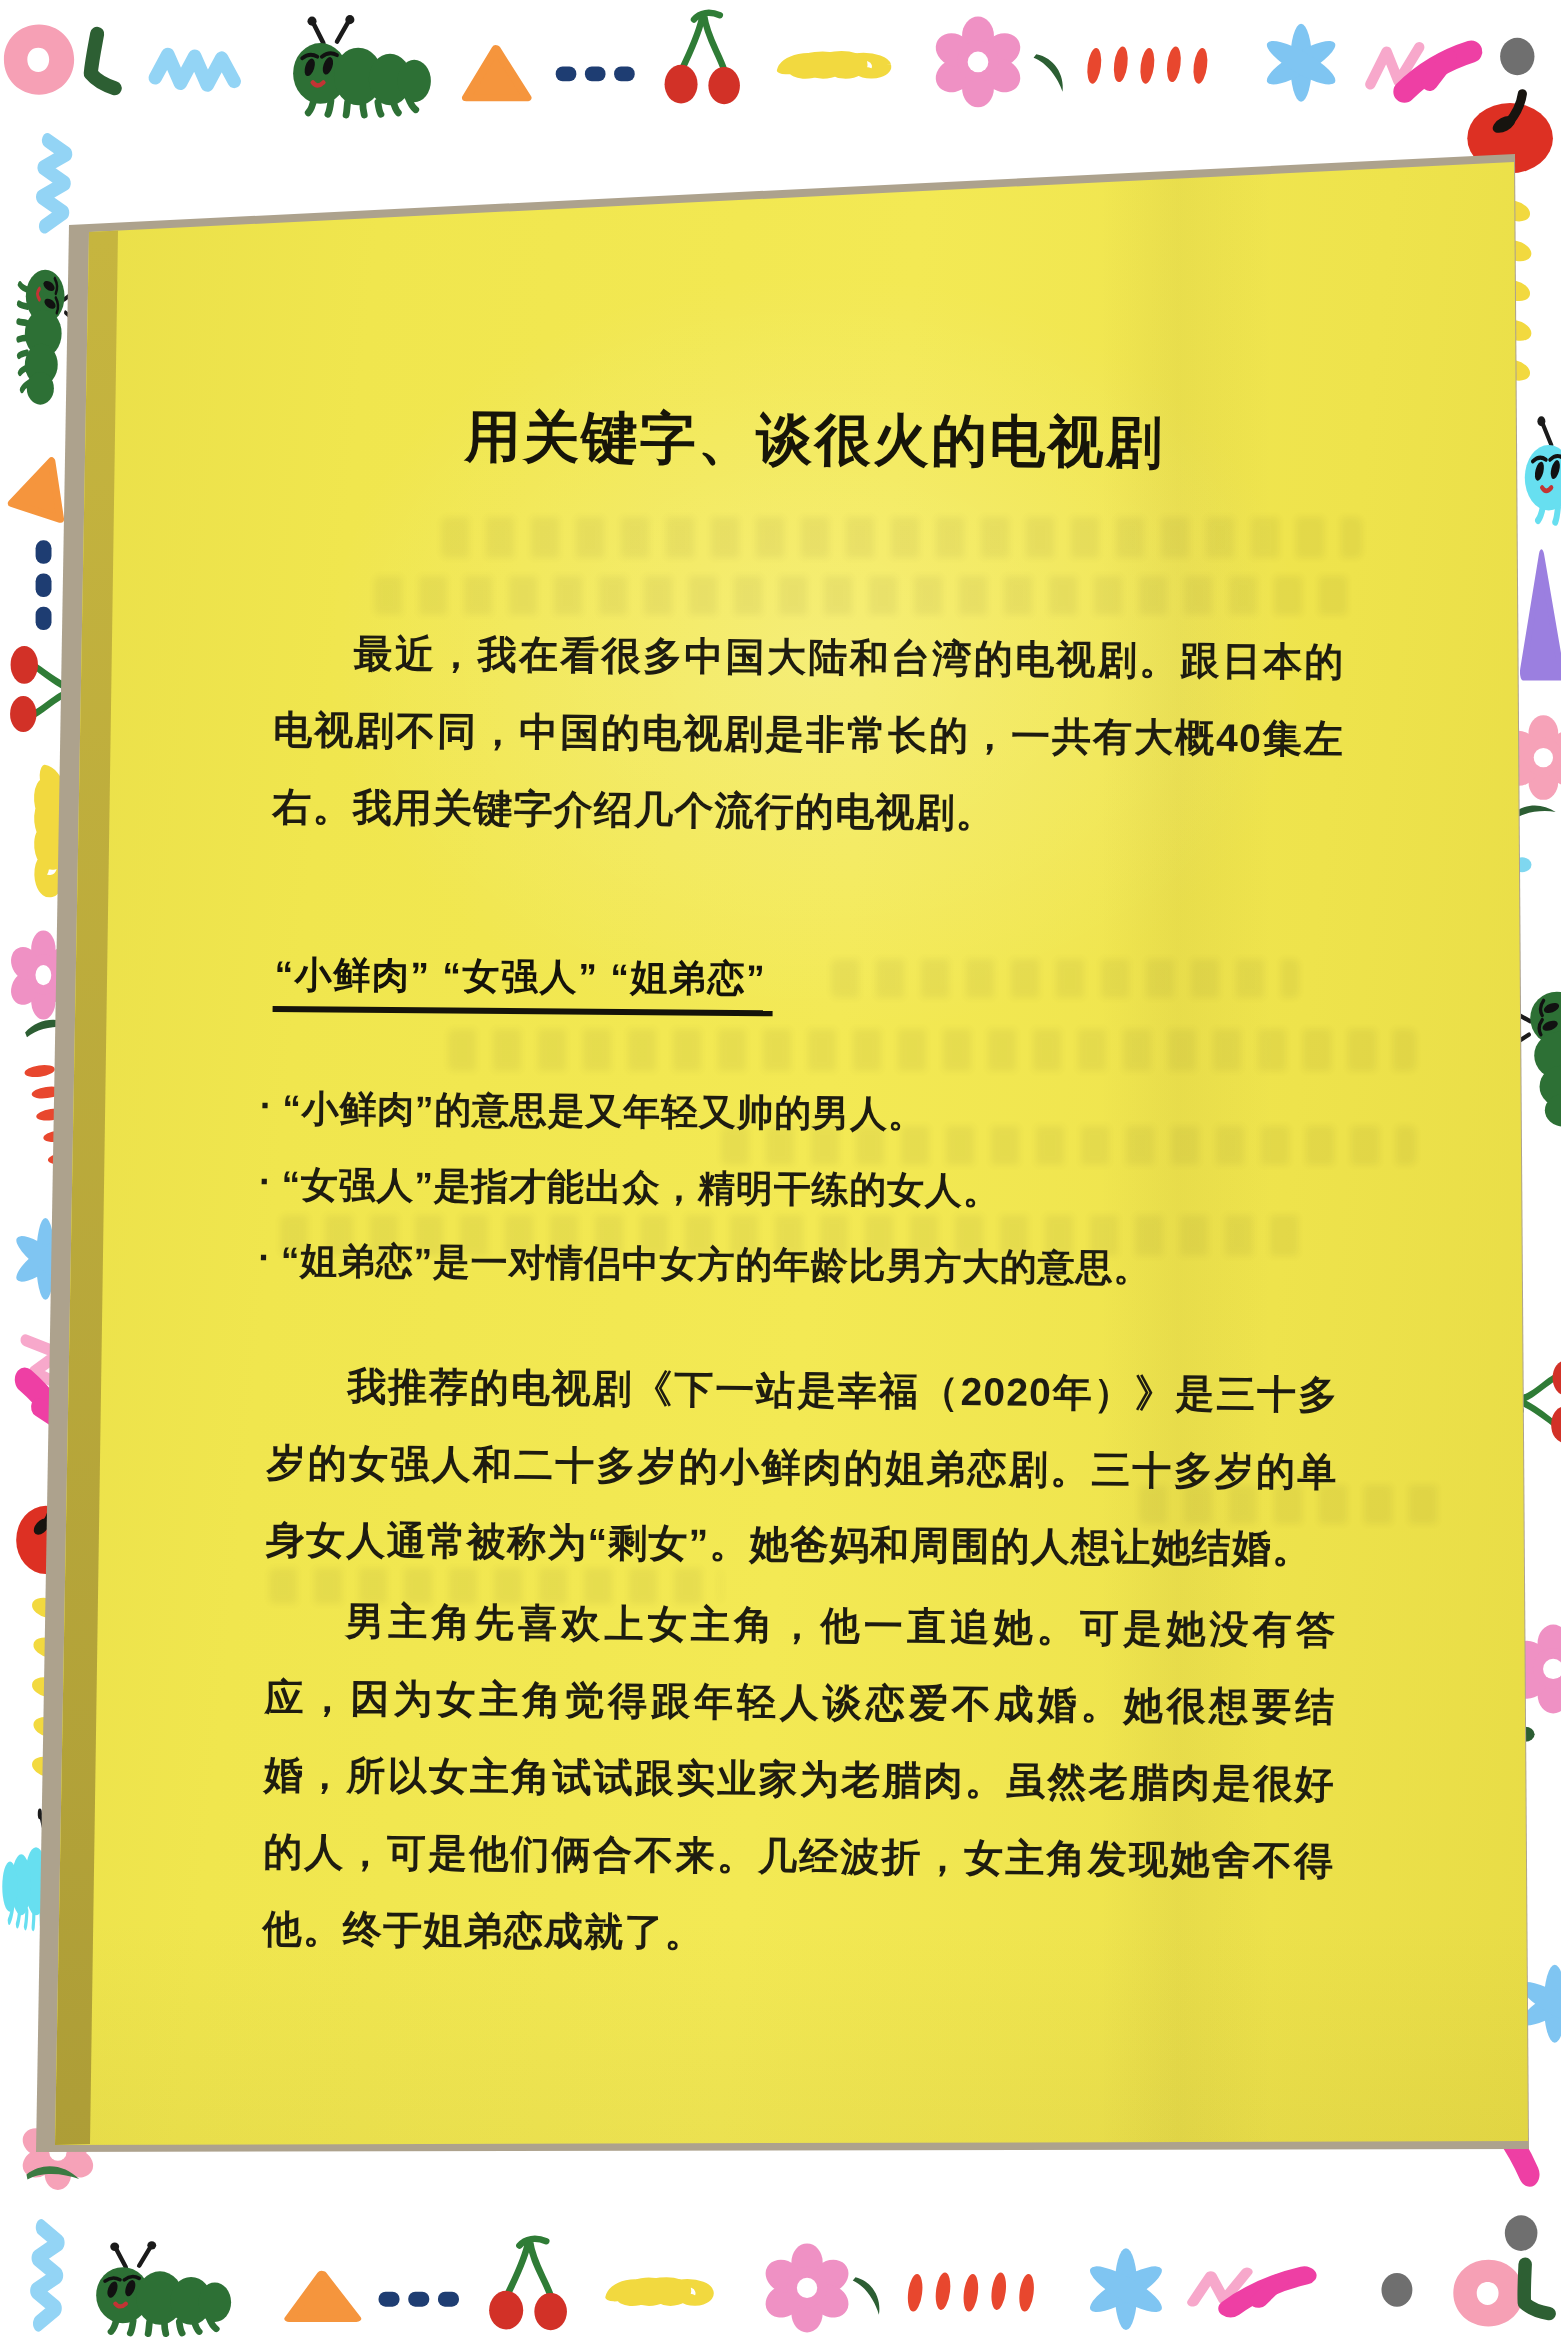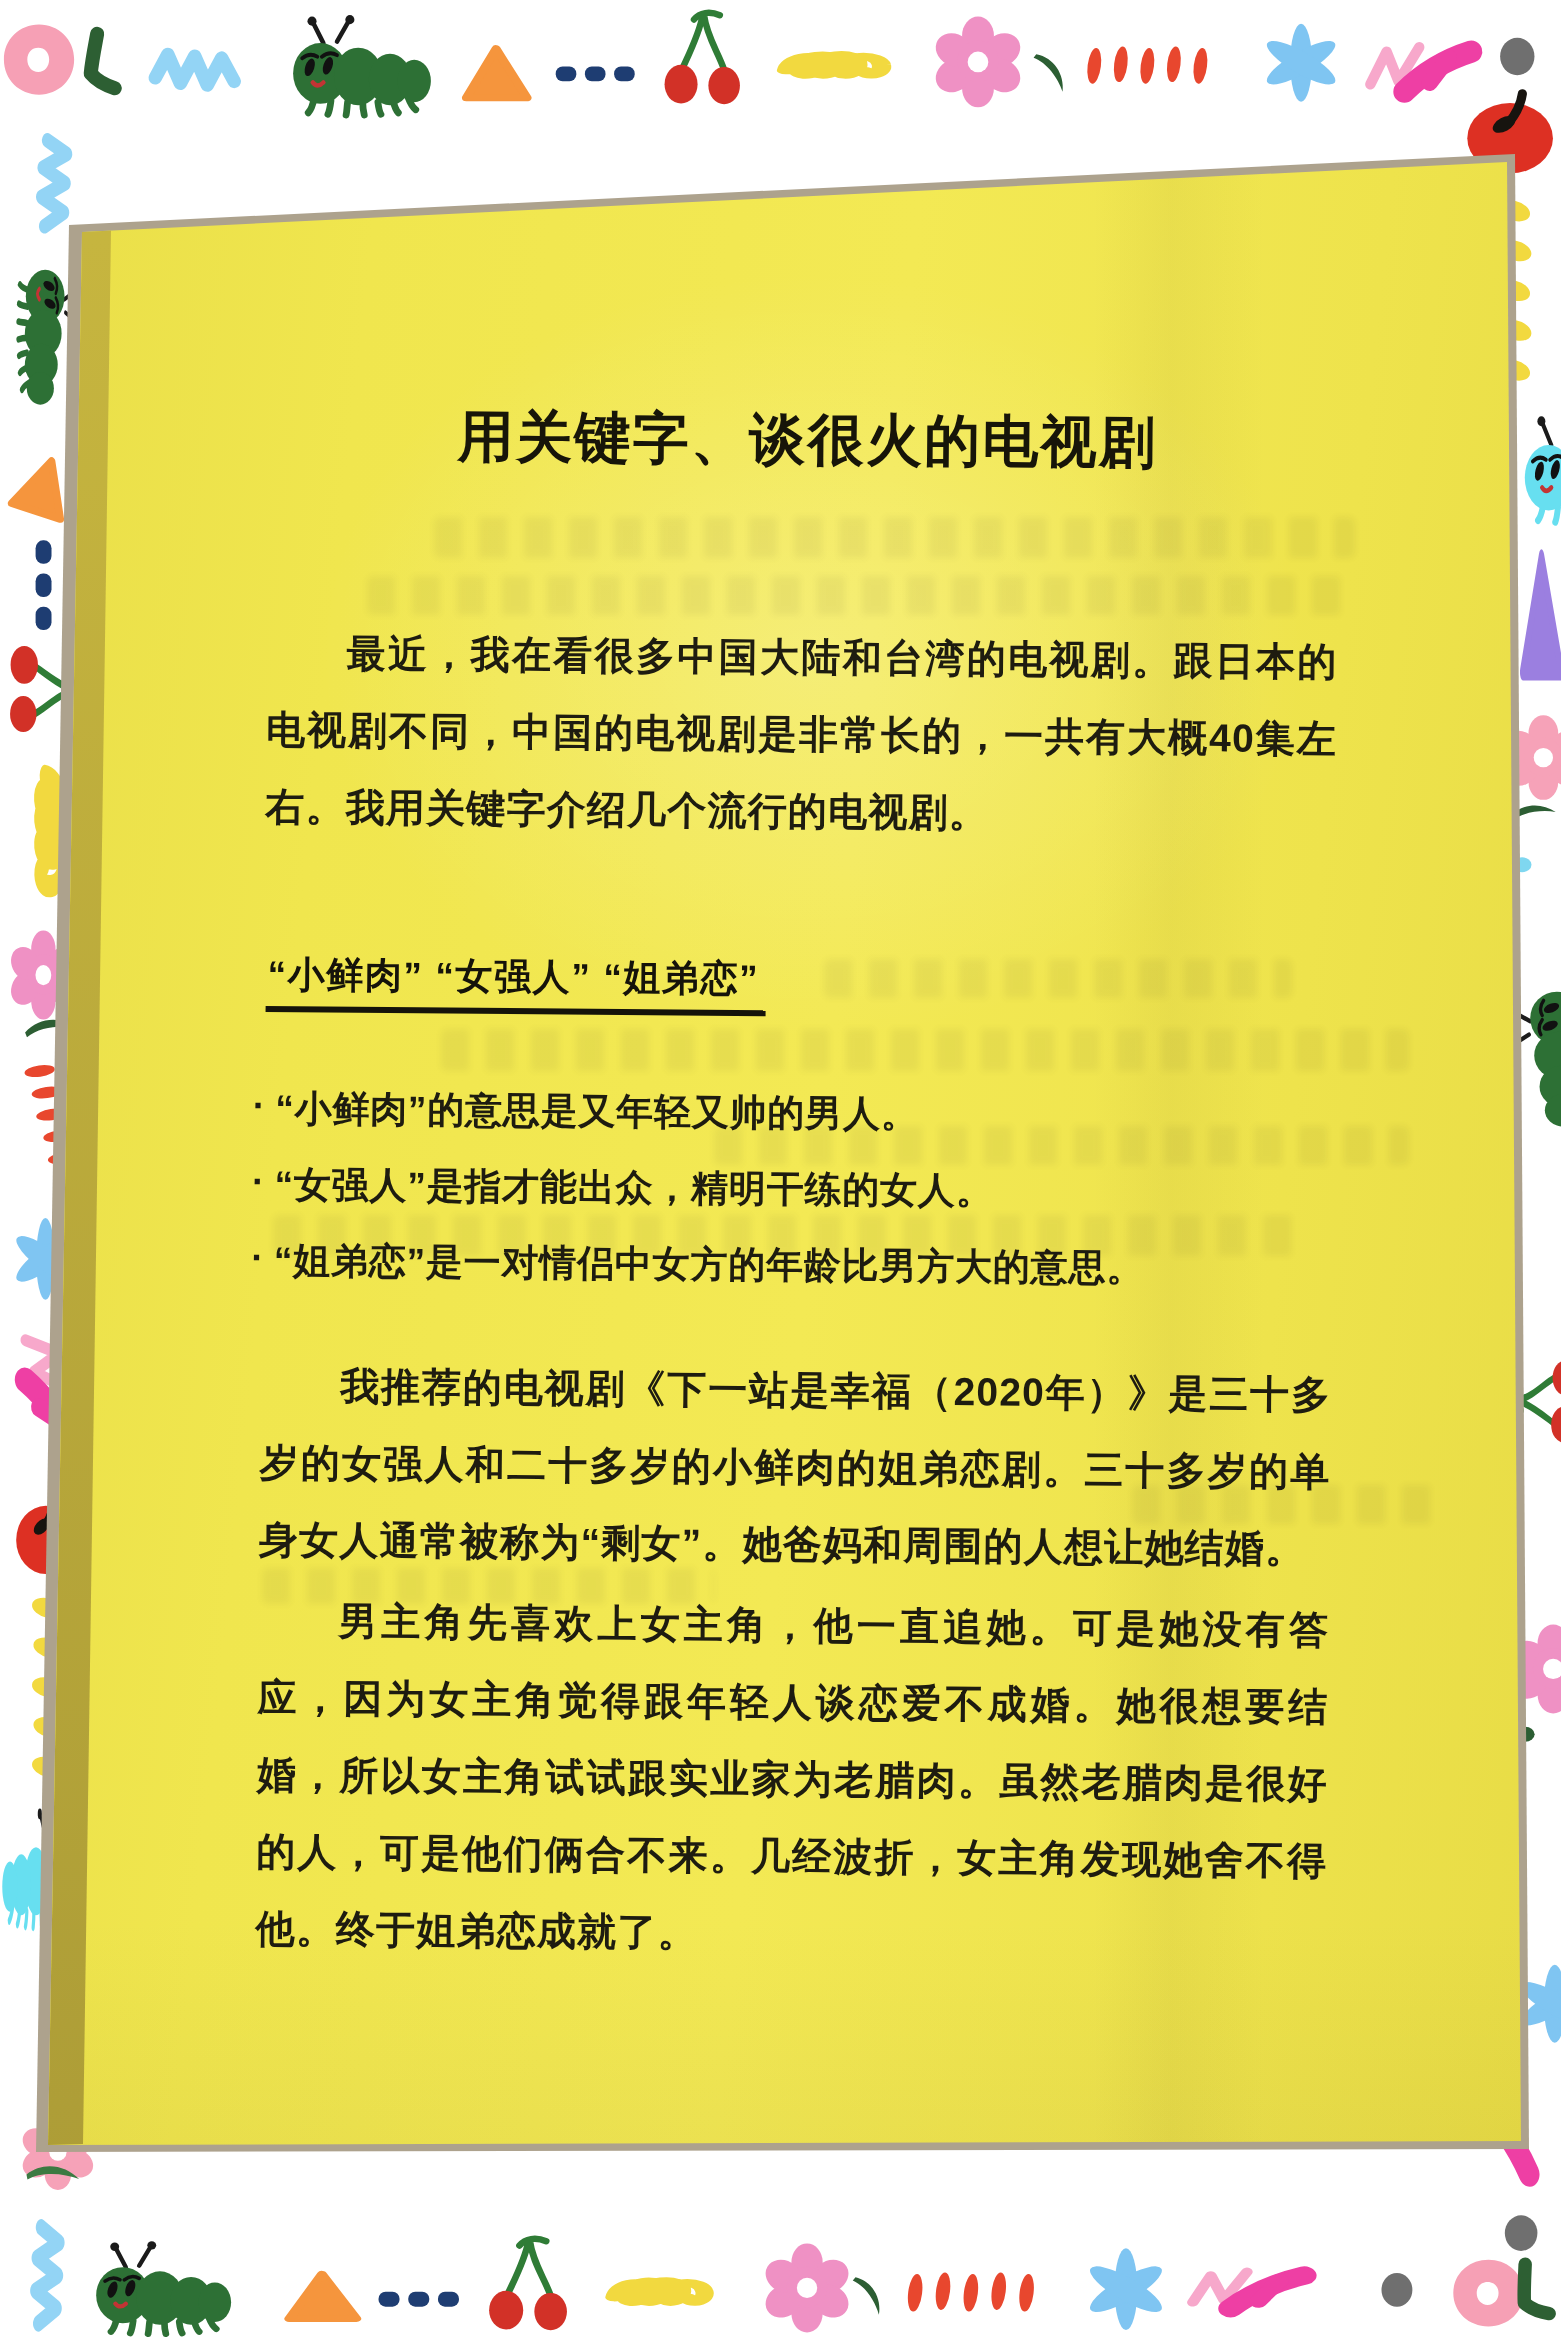--- a/index.html
+++ b/index.html
@@ -13,20 +13,21 @@
   
   .photo-shadow{
     position:absolute;inset:0;
     clip-path:polygon(69px 225px,1515px 154px,1529px 2149px,36px 2152px);
     background:#ada28d;filter:blur(4.7px);
   }
   .paper{
     position:absolute;inset:0;
     clip-path:polygon(82px 232px,1507px 162px,1521px 2141px,48px 2145px);
     background:linear-gradient(96deg,#d8cb42 0%,#eadf49 4%,#f0e64e 22%,#f3e954 52%,#eee34c 78%,#e7db45 100%);
+    margin-left:7px;
   }
   .paper::before{
     content:"";position:absolute;inset:0;
     background:
       radial-gradient(ellipse 703px 546px at 52% 28%, rgba(255,255,244,0.22), rgba(255,255,244,0) 70%),
       linear-gradient(90deg, rgba(0,0,0,0) 1093px, rgba(110,95,25,0.06) 1171px, rgba(0,0,0,0) 1265px),
       linear-gradient(180deg, rgba(120,105,30,0.10) 0%, rgba(120,105,30,0) 6%, rgba(120,105,30,0) 82%, rgba(120,105,30,0.12) 100%);
   }
   .paper-edge{
     position:absolute;inset:0;

